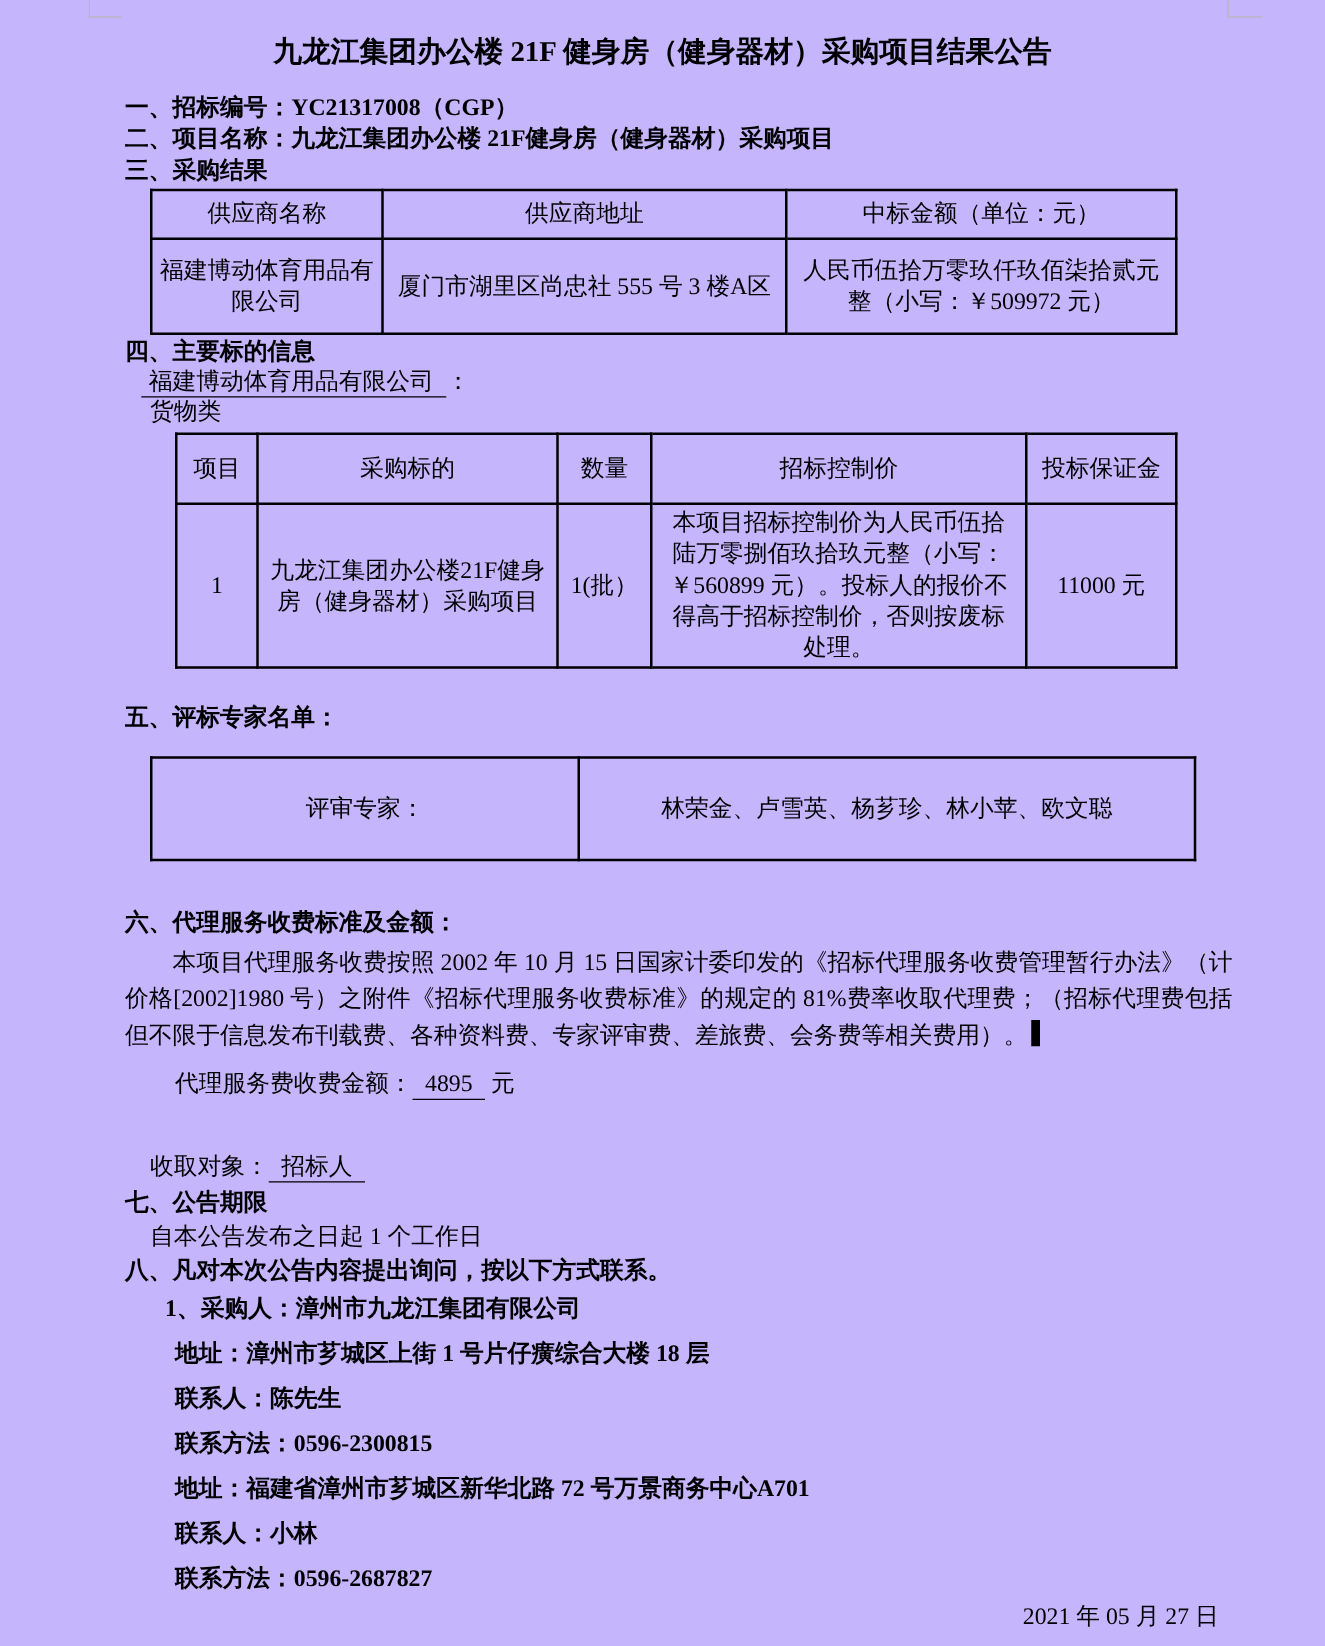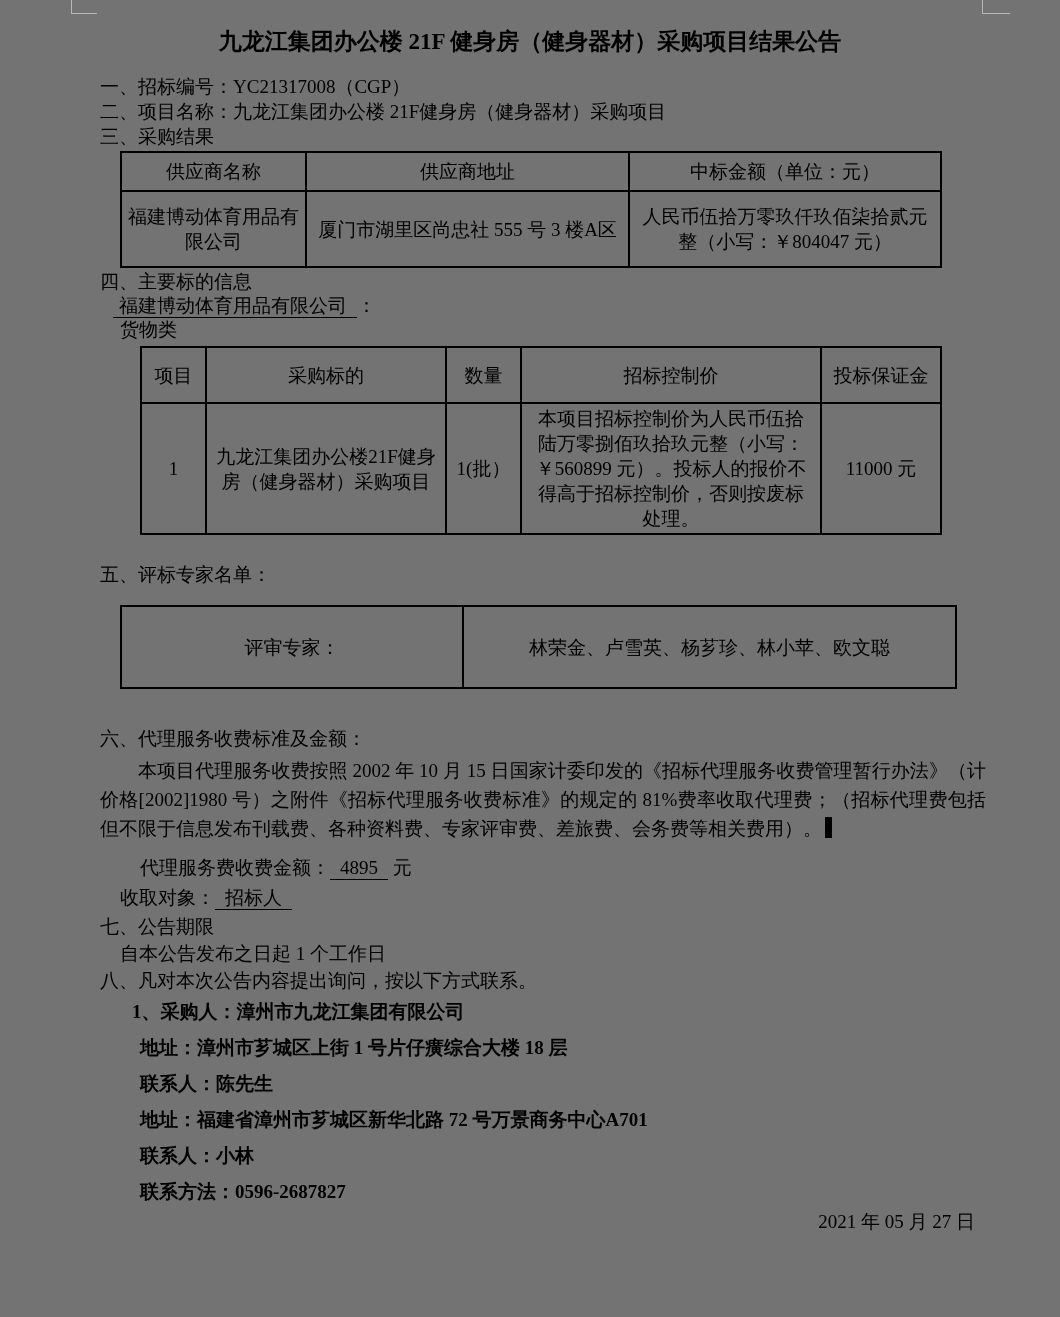--- a/index.html
+++ b/index.html
@@ -1,19 +1,19 @@
 <!DOCTYPE html>
 <html><head>
 <meta charset="utf-8">
 <style>
   html,body { margin:0; padding:0; background:#ffffff; }
   .page {
     position:relative;
     width:1060px; height:1317px;
-    background:#737373;
+    background:#c4b5fd;
     color:#000;
     font-family:"Liberation Serif","DejaVu Serif",serif;
     font-size:19px;
     overflow:hidden;
   }
   .crop-mark {
     position:absolute; top:0; height:13px;
     border-left:1.5px solid #b8b8b8;
     border-bottom:1.5px solid #b8b8b8;
   }
@@ -22,21 +22,21 @@
 
   .doc-title {
     padding-top:26px;
     text-align:center;
     font-size:23px;
     font-weight:bold;
   }
   .secline {
     margin-left:100px;
     margin-right:70px;
-    font-weight:normal;
+    font-weight:bold;
     line-height:25px;
   }
   .first-sec { margin-top:17px; }
 
   table { border-collapse:collapse; table-layout:fixed; }
   th,td {
     border:2px solid #000;
     text-align:center;
     vertical-align:middle;
     font-weight:normal;
@@ -73,21 +73,21 @@
     text-indent:2em;
   }
   .cursor-bar {
     display:inline-block;
     width:7px; height:21px;
     background:#000;
     vertical-align:-3px;
     margin-left:3px;
   }
   .fee-amount-line { margin-left:140px; margin-top:10px; line-height:30px; }
-  .fee-payer-line  { margin-left:120px; line-height:30px; }
+  .fee-payer-line  { margin-left:120px; line-height:30px;margin-top:36px; }
   .uval { border-bottom:1.5px solid #000; padding:0 10px 1px 10px; }
 
   .s7-heading, .s8-heading { line-height:27px; }
   .s7-body { margin-left:120px; line-height:27px; }
 
   .contact-line { margin-left:140px; line-height:36px;font-weight:bold; }
   .contact-first { margin-left:132px; }
 
   .date-line {
     text-align:right;
@@ -117,21 +117,21 @@
       </colgroup>
     <tbody>
         <tr class="hrow">
       <th>供应商名称</th>
       <th>供应商地址</th>
       <th>中标金额（单位：元）</th>
     </tr>
     <tr class="brow">
       <td>福建博动体育用品有限公司</td>
       <td>厦门市湖里区尚忠社 555 号 3 楼A区</td>
-      <td>人民币伍拾万零玖仟玖佰柒拾贰元整（小写：￥804047 元）</td>
+      <td>人民币伍拾万零玖仟玖佰柒拾贰元整（小写：￥509972 元）</td>
     </tr>
   </tbody>
     </table>
 
   <div class="secline s4-heading">四、主要标的信息</div>
   <div class="supplier-line"><span class="uline">福建博动体育用品有限公司</span><span>：</span></div>
   <div class="category-line">货物类</div>
 
   <table class="t2">
     <colgroup>
@@ -184,19 +184,20 @@
     <span>收取对象：</span><span class="uval">招标人</span>
   </div>
 
   <div class="secline s7-heading">七、公告期限</div>
   <div class="s7-body">自本公告发布之日起 1 个工作日</div>
   <div class="secline s8-heading">八、凡对本次公告内容提出询问，按以下方式联系。</div>
 
   <div class="contact-line contact-first">1、采购人：漳州市九龙江集团有限公司</div>
   <div class="contact-line">地址：漳州市芗城区上街 1 号片仔癀综合大楼 18 层</div>
   <div class="contact-line">联系人：陈先生</div>
+  <div class="contact-line">联系方法：0596-2300815</div>
   <div class="contact-line">地址：福建省漳州市芗城区新华北路 72 号万景商务中心A701</div>
   <div class="contact-line">联系人：小林</div>
   <div class="contact-line">联系方法：0596-2687827</div>
 
   <div class="date-line">2021 年 05 月 27 日</div>
 
 </div>
 
 </body></html>

